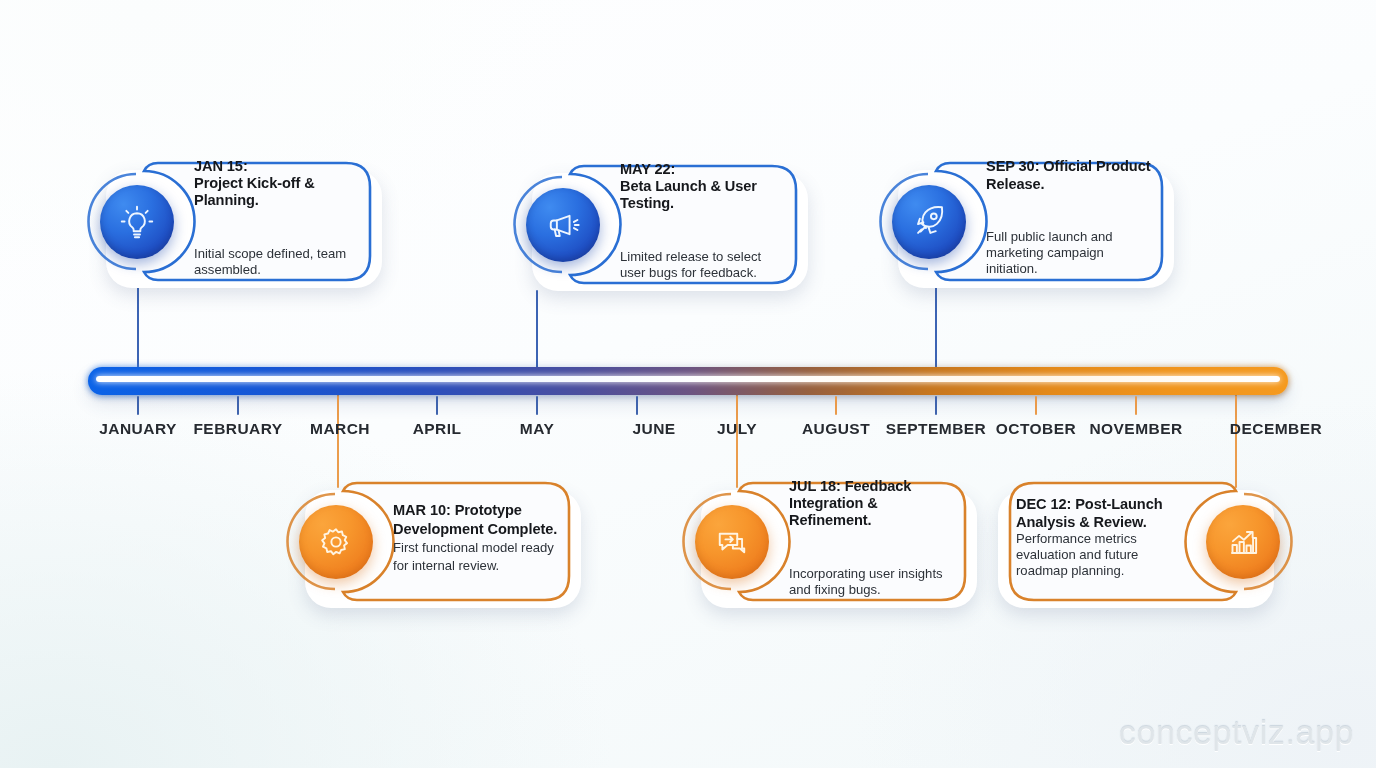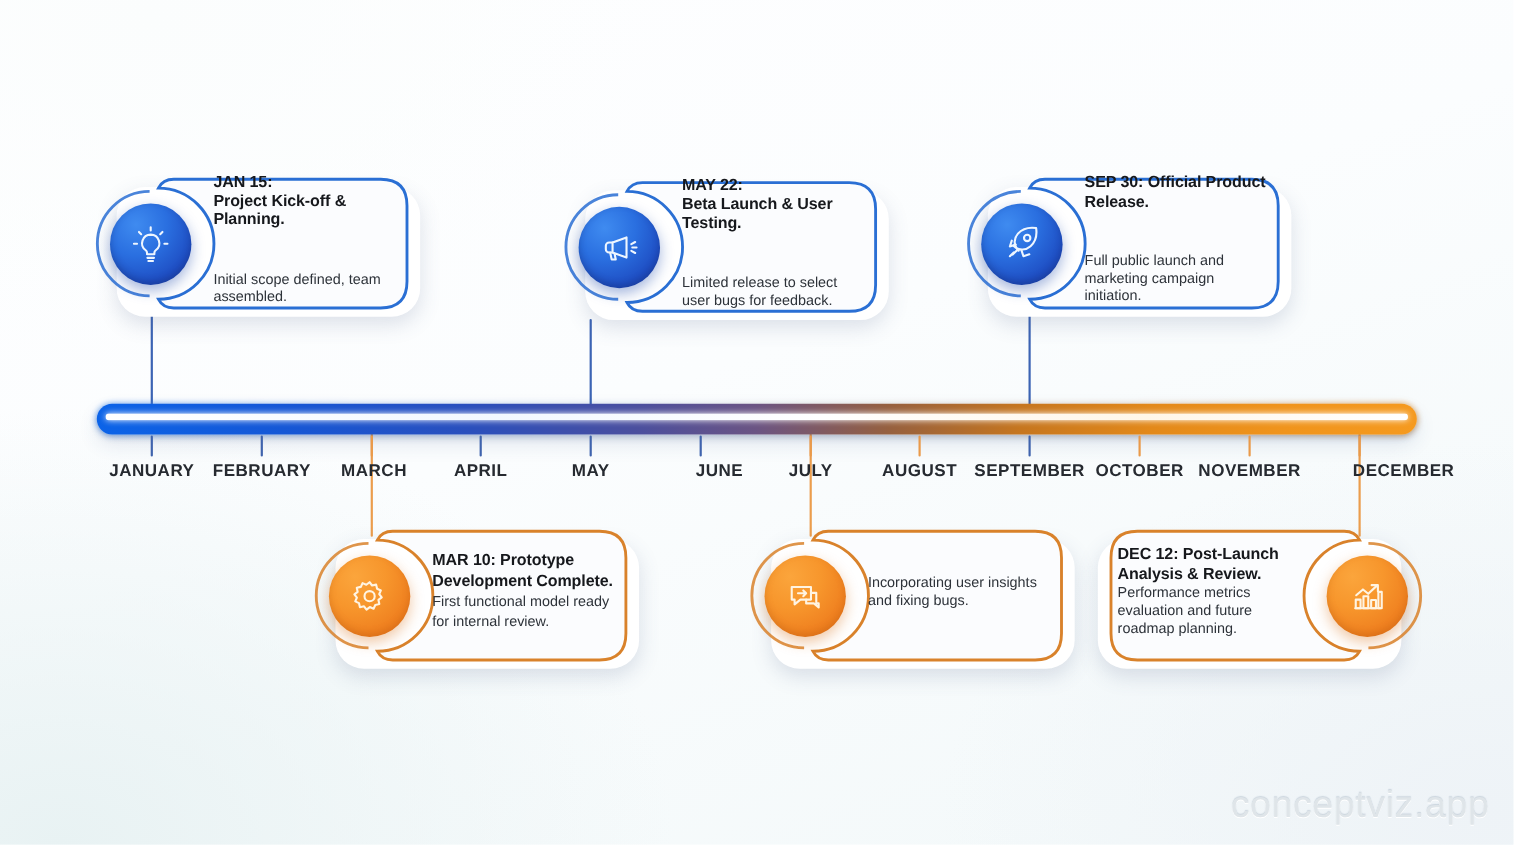--- a/index.html
+++ b/index.html
@@ -329,20 +329,21 @@
       <path d="M40,14 A42,42 0 0 0 40,109" fill="none" stroke="#d9822b" stroke-width="2.6" opacity=".85"></path>
     </svg>
     <div class="icon-circle orange" style="left:4px; top:25px;">
       <svg width="42" height="42" viewBox="0 0 48 48" fill="none" stroke="#fff4e2" stroke-width="2.2" stroke-linecap="round" stroke-linejoin="round">
         <path d="M10 14.5h20v13H19l-6 5v-5h-3z"></path>
         <path d="M16.5 21h8M22 18l3 3-3 3"></path>
         <path d="M30 20.5h5.5v11h2.5v4.2l-5-4.2H25v-4"></path>
       </svg>
     </div>
     <div class="body">
+      <div class="title"><span>JUL 18:</span> <span>Feedback Integration &amp; Refinement.</span></div>
       <div class="desc">Incorporating user insights and fixing bugs.</div>
     </div>
   </div>
 
   <div class="card right-icon" style="left:998px; top:480px;">
     <div class="shadow-plate" style="left:0; top:10px;"></div>
     <svg class="frame" width="286" height="130" viewBox="0 0 286 130">
       <g transform="translate(286,0) scale(-1,1)">
         <path d="M62,3 L250,3 Q274,3 274,27 L274,96 Q274,120 250,120 L62,120
                  Q52,120 48,112 A40,40 0 0 0 48,11 Q52,3 62,3 Z" fill="#fbfcfe" stroke="#d9822b" stroke-width="2.6"></path>

